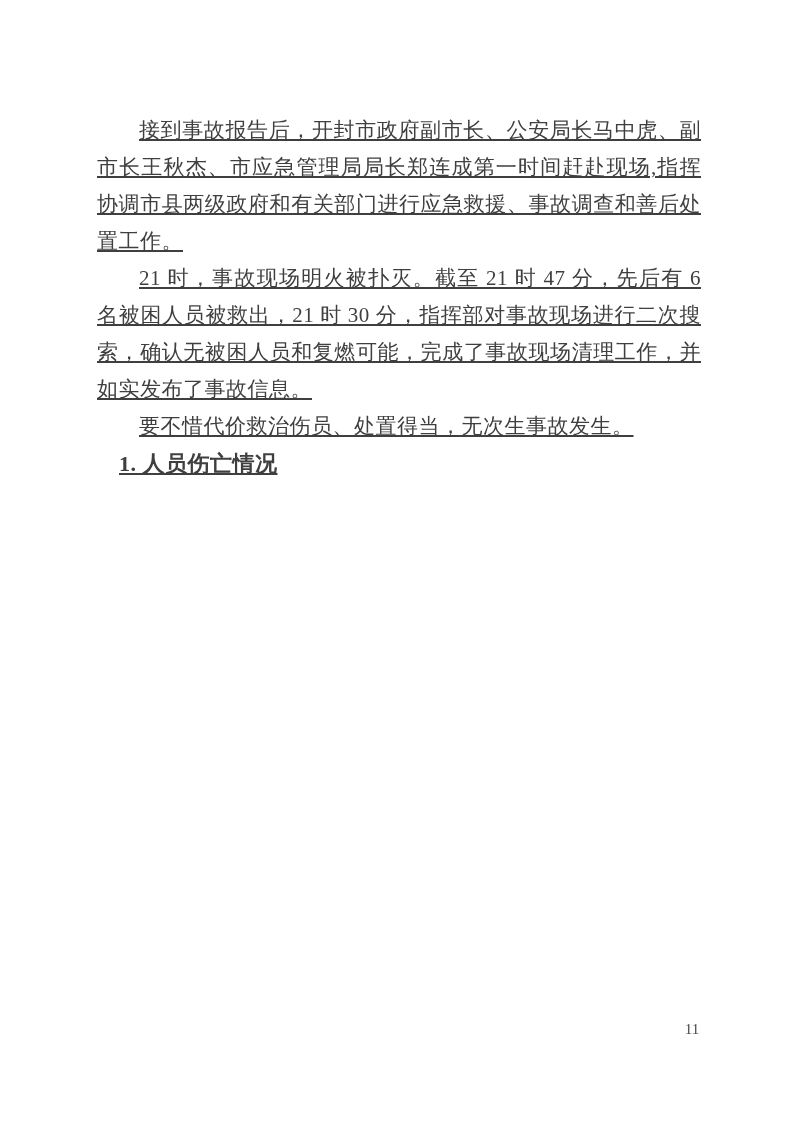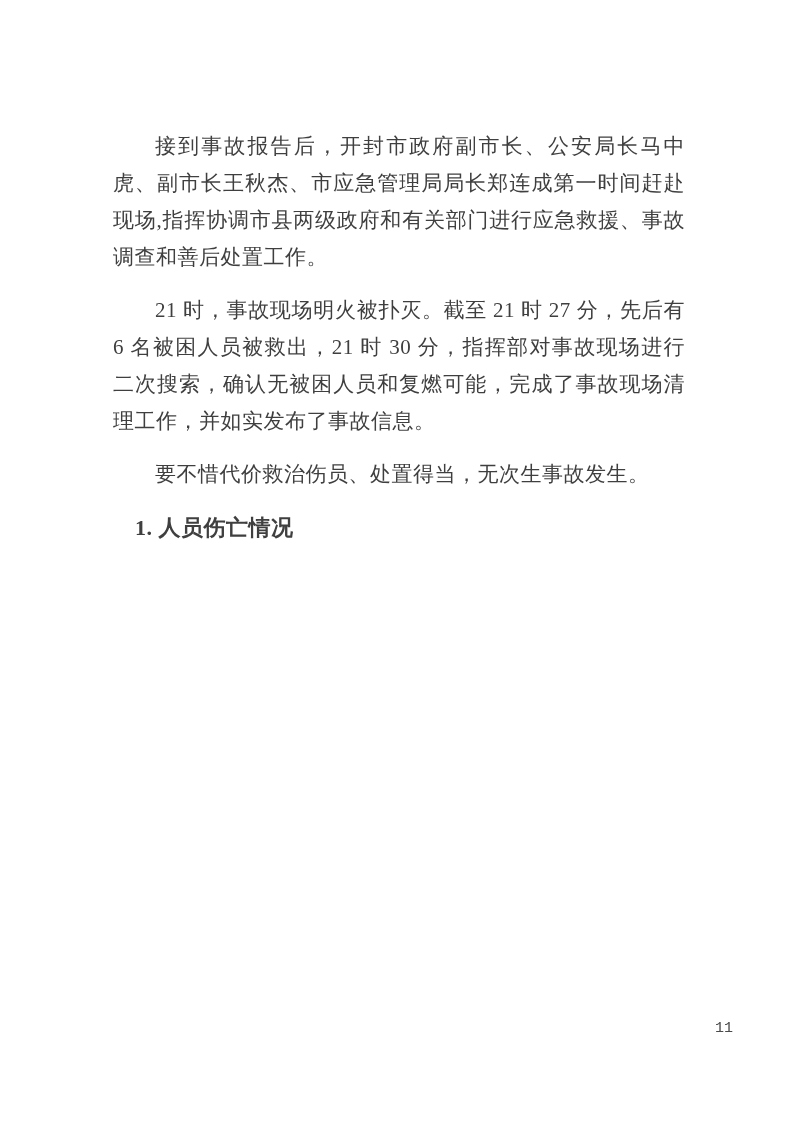--- a/index.html
+++ b/index.html
@@ -23,24 +23,25 @@
     color: var(--ink, #3f3f3f);
     font-size: 21px;
     line-height: 37px;
     text-align: justify;
     text-justify: inter-character;
     letter-spacing: 0.5px;
   }
   .content p,
   .content h2,
   .content h3 {
-    margin: 16px;
+    margin: 0;
     padding: 0;
     font-size: 21px;
     line-height: 37px;
+    text-decoration: underline;
   }
   .para {
     text-indent: 2em;
     font-weight: normal;
   }
   .heading-l2 {
     text-indent: 1em;
     font-weight: bold;
     font-size: 22px !important;
     text-align: left;
@@ -53,28 +54,27 @@
   }
   .pageno {
     position: absolute;
     left: 680px;
     top: 1020px;
     width: 24px;
     text-align: center;
     font-size: 15px;
     line-height: 18px;
     color: #4a4a4a;
-    font-family: Liberation Mono, monospace;
-    margin-left: 32px;
+    font-family: Liberation Serif, serif;
   }
 </style>
 </head>
 <body style="--ink: #3f3f3f;">
 
 <div class="page">
   <div class="content">
     <p class="para">接到事故报告后，开封市政府副市长、公安局长马中虎、副市长王秋杰、市应急管理局局长郑连成第一时间赶赴现场,指挥协调市县两级政府和有关部门进行应急救援、事故调查和善后处置工作。</p>
-    <p class="para">21 时，事故现场明火被扑灭。截至 21 时 27 分，先后有 6 名被困人员被救出，21 时 30 分，指挥部对事故现场进行二次搜索，确认无被困人员和复燃可能，完成了事故现场清理工作，并如实发布了事故信息。</p>
+    <p class="para">21 时，事故现场明火被扑灭。截至 21 时 47 分，先后有 6 名被困人员被救出，21 时 30 分，指挥部对事故现场进行二次搜索，确认无被困人员和复燃可能，完成了事故现场清理工作，并如实发布了事故信息。</p>
     <p class="para">要不惜代价救治伤员、处置得当，无次生事故发生。</p>
     <h3 class="heading-l3">1. 人员伤亡情况</h3>
   </div>
   <div class="pageno">11</div>
 </div>
 
 </body></html>

